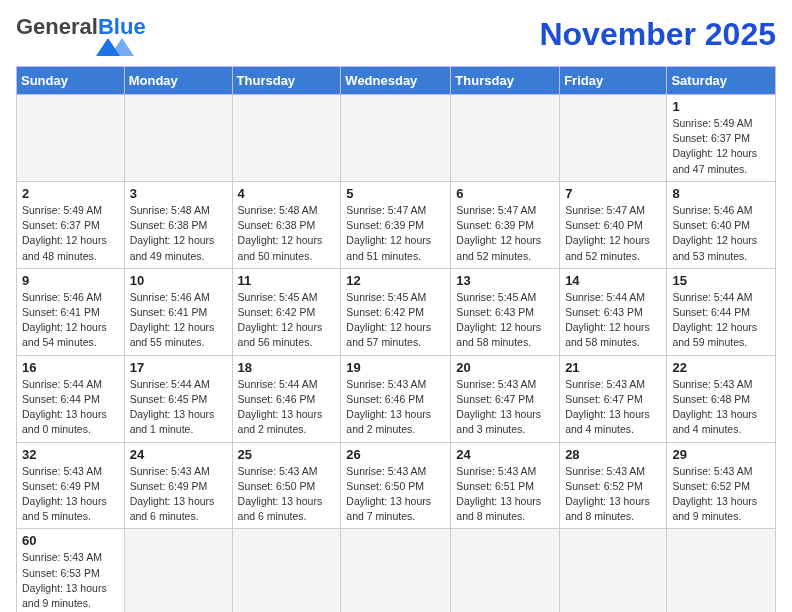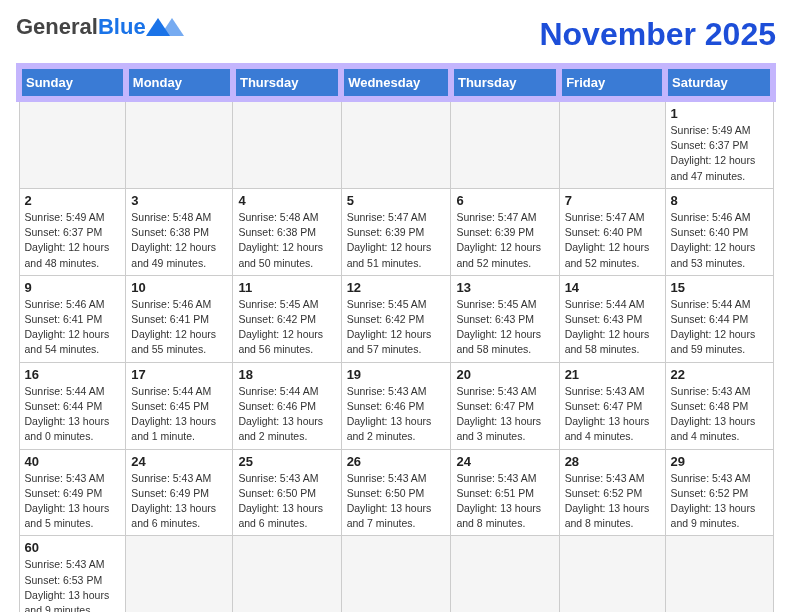--- a/index.html
+++ b/index.html
@@ -11,22 +11,22 @@
       padding: 16px;
     }
     .header {
       display: flex;
       justify-content: space-between;
       align-items: flex-start;
       margin-bottom: 10px;
     }
     .logo {
       display: flex;
-      flex-direction: row;
-      align-items: center;
+      flex-direction: column;
+      align-items: flex-end;
     }
     .title-block {
       text-align: right;
     }
     .title-block h1 {
       font-size: 32px;
       font-weight: bold;
       color: #1d4ed8;
     }
     .title-block h2 {
@@ -39,21 +39,21 @@
       border-collapse: collapse;
       border: 1px solid #ccc;
     }
     .calendar th {
       background-color: #3a7bd5;
       color: #fff;
       font-size: 13px;
       font-weight: bold;
       padding: 6px 4px;
       text-align: left;
-      border: 6px solid #c4b5fd;
+      border: 1px solid #c4b5fd;
       margin-top: 24px;
     }
     .calendar td {
       vertical-align: top;
       border: 1px solid #ccc;
       padding: 4px 5px;
       width: 113px;
       min-height: 80px;
       font-size: 10.5px;
       color: #333;
@@ -273,21 +273,21 @@
         <td>
           <span class="day-number">22</span>
           <div class="day-info" style="white-space: pre-line;">Sunrise: 5:43 AM
 Sunset: 6:48 PM
 Daylight: 13 hours
 and 4 minutes.</div>
         </td>
       </tr>
       <tr>
         <td>
-          <span class="day-number">40</span>
+          <span class="day-number">32</span>
           <div class="day-info" style="white-space: pre-line;">Sunrise: 5:43 AM
 Sunset: 6:49 PM
 Daylight: 13 hours
 and 5 minutes.</div>
         </td>
         <td>
           <span class="day-number">24</span>
           <div class="day-info" style="white-space: pre-line;">Sunrise: 5:43 AM
 Sunset: 6:49 PM
 Daylight: 13 hours

